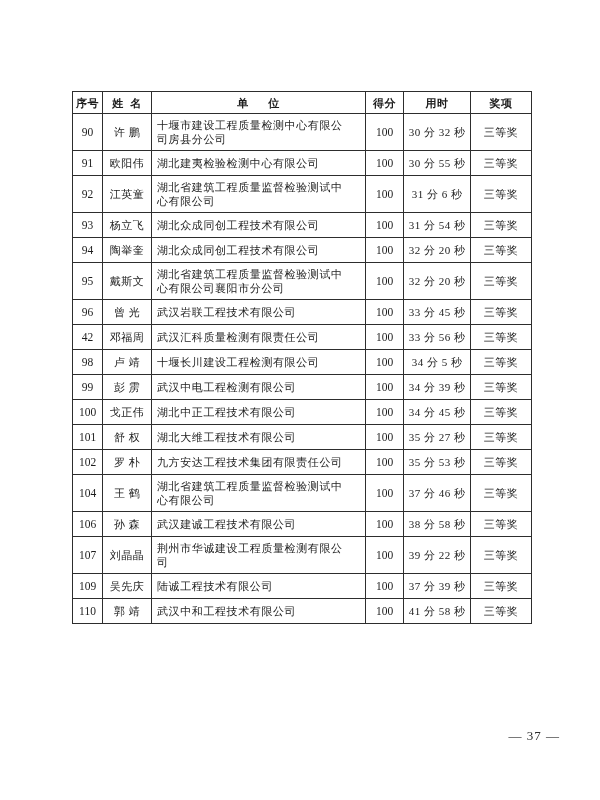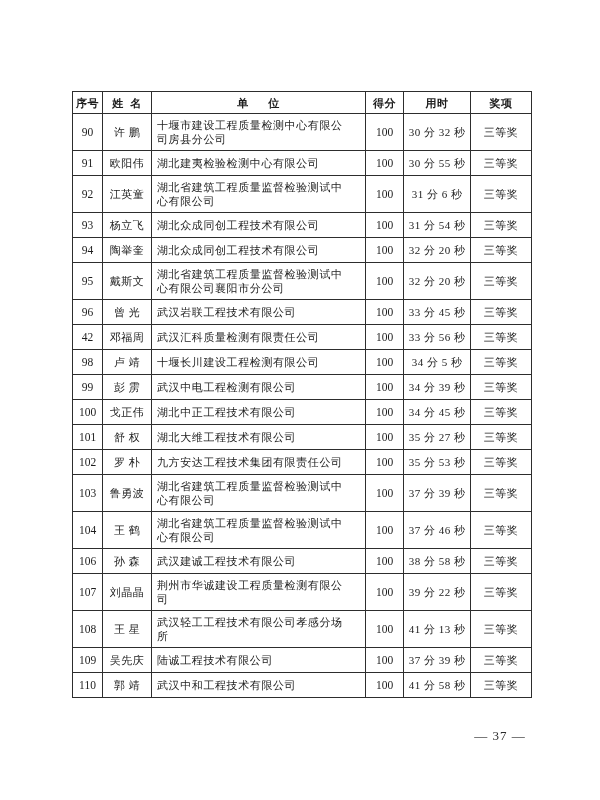--- a/index.html
+++ b/index.html
@@ -58,21 +58,21 @@
     font-size: 11.5px;
   }
   table.results td.cell-name {
     white-space: pre;
   }
   .footer-pagenum {
     position: absolute;
     left: 440px;
     top: 728px;
     width: 120px;
-    text-align: center;
+    text-align: right;
     font-size: 13px;
     letter-spacing: 1px;
     color: #2a2a2a;
     font-family: "Liberation Serif", "DejaVu Serif", serif;
   }
 </style>
 </head>
 <body>
 
 <div class="sheet">
@@ -195,28 +195,20 @@
         </tr>
         <tr>
           <td class="cell-no">102</td>
           <td class="cell-name">罗 朴</td>
           <td class="cell-org">九方安达工程技术集团有限责任公司</td>
           <td class="cell-score">100</td>
           <td class="cell-time">35 分 53 秒</td>
           <td class="cell-award">三等奖</td>
         </tr>
         <tr>
-          <td class="cell-no">103</td>
-          <td class="cell-name">鲁勇波</td>
-          <td class="cell-org">湖北省建筑工程质量监督检验测试中心有限公司</td>
-          <td class="cell-score">100</td>
-          <td class="cell-time">37 分 39 秒</td>
-          <td class="cell-award">三等奖</td>
-        </tr>
-        <tr>
           <td class="cell-no">104</td>
           <td class="cell-name">王 鹤</td>
           <td class="cell-org">湖北省建筑工程质量监督检验测试中心有限公司</td>
           <td class="cell-score">100</td>
           <td class="cell-time">37 分 46 秒</td>
           <td class="cell-award">三等奖</td>
         </tr>
         <tr>
           <td class="cell-no">106</td>
           <td class="cell-name">孙 森</td>
@@ -227,28 +219,20 @@
         </tr>
         <tr>
           <td class="cell-no">107</td>
           <td class="cell-name">刘晶晶</td>
           <td class="cell-org">荆州市华诚建设工程质量检测有限公司</td>
           <td class="cell-score">100</td>
           <td class="cell-time">39 分 22 秒</td>
           <td class="cell-award">三等奖</td>
         </tr>
         <tr>
-          <td class="cell-no">108</td>
-          <td class="cell-name">王 星</td>
-          <td class="cell-org">武汉轻工工程技术有限公司孝感分场所</td>
-          <td class="cell-score">100</td>
-          <td class="cell-time">41 分 13 秒</td>
-          <td class="cell-award">三等奖</td>
-        </tr>
-        <tr>
           <td class="cell-no">109</td>
           <td class="cell-name">吴先庆</td>
           <td class="cell-org">陆诚工程技术有限公司</td>
           <td class="cell-score">100</td>
           <td class="cell-time">37 分 39 秒</td>
           <td class="cell-award">三等奖</td>
         </tr>
         <tr>
           <td class="cell-no">110</td>
           <td class="cell-name">郭 靖</td>

